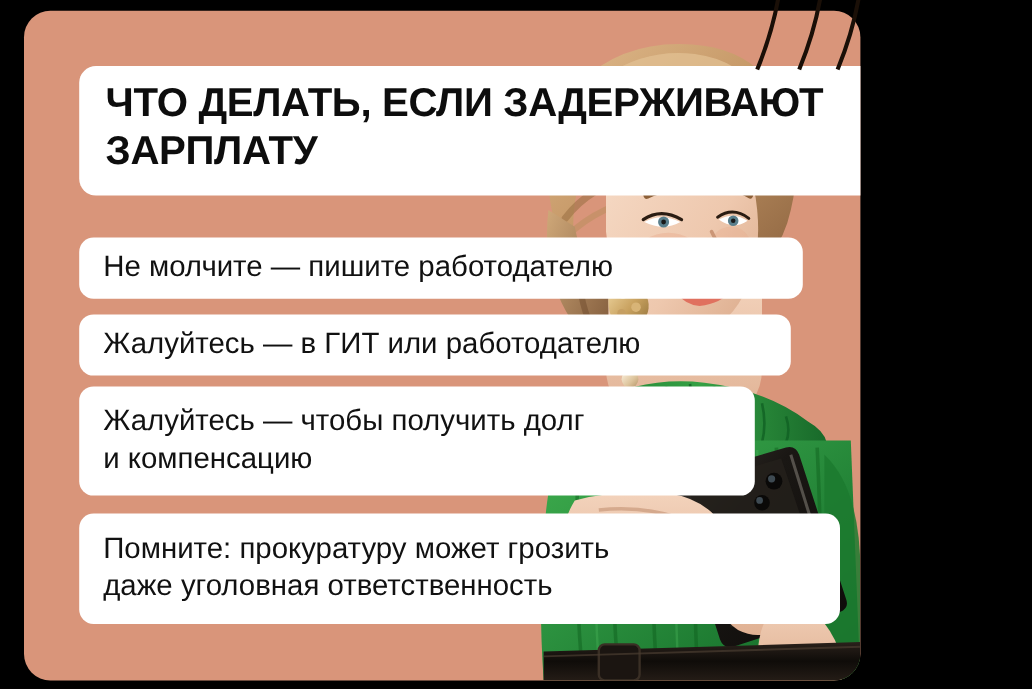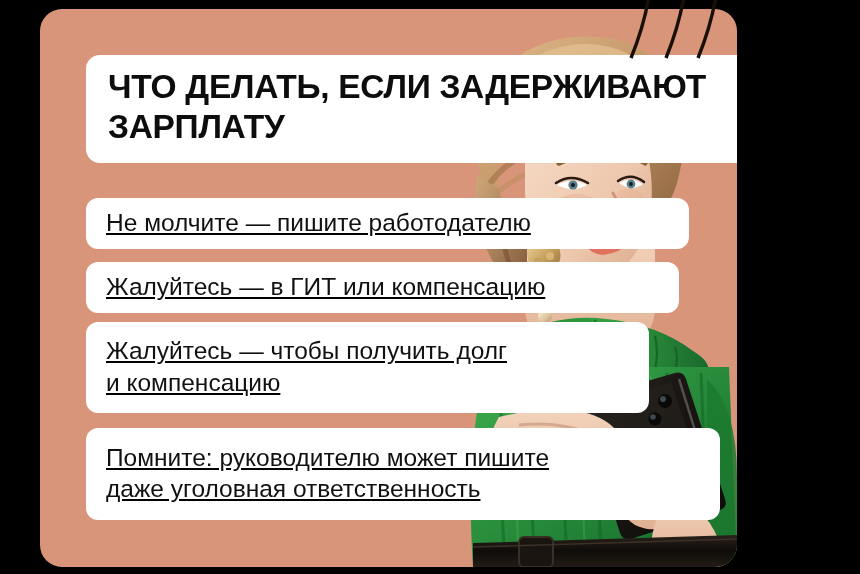--- a/index.html
+++ b/index.html
@@ -22,21 +22,20 @@
   
   #card {
     position: absolute;
     left: 20px;
     top: 9px;
     width: 697px;
     height: 558px;
     background: #d9957a;
     border-radius: 22px;
     overflow: hidden;
-    margin-left: 20px;
   }
 
   
   #slashes {
     position: absolute;
     left: 600px;
     top: -4px;
     width: 140px;
     height: 70px;
     pointer-events: none;
@@ -80,21 +79,20 @@
     font-weight: bold;
     letter-spacing: -0.3px;
     color: #0d0d0d;
     font-family: "Liberation Sans", sans-serif;
     text-transform: uppercase;
     white-space: pre-line;
   }
 
   .bullet-panel {
     padding: 6px 32px 8px 20px;
-    text-decoration: underline;
   }
   .bullet-text {
     font-size: 24.5px;
     line-height: 1.27;
     color: #111111;
     font-family: "Liberation Sans", sans-serif;
     white-space: pre-line;
   }
 
   #bullet-0 { left: 46px; top: 189px; width: 603px; height: 51px; }
@@ -326,30 +324,30 @@
 
     <div class="panel" id="title-panel">
       <div id="title-text">ЧТО ДЕЛАТЬ, ЕСЛИ ЗАДЕРЖИВАЮТ ЗАРПЛАТУ</div>
     </div>
 
     <div class="panel bullet-panel" id="bullet-0">
       <div class="bullet-text">Не молчите — пишите работодателю</div>
     </div>
 
     <div class="panel bullet-panel" id="bullet-1">
-      <div class="bullet-text">Жалуйтесь — в ГИТ или компенсацию</div>
+      <div class="bullet-text">Жалуйтесь — в ГИТ или работодателю</div>
     </div>
 
     <div class="panel bullet-panel" id="bullet-2">
       <div class="bullet-text">Жалуйтесь — чтобы получить долг
 и компенсацию</div>
     </div>
 
     <div class="panel bullet-panel" id="bullet-3">
-      <div class="bullet-text">Помните: руководителю может пишите
+      <div class="bullet-text">Помните: прокуратуру может грозить
 даже уголовная ответственность</div>
     </div>
 
   </div>
 
   <div id="slashes">
     <svg viewBox="0 0 140 70" xmlns="http://www.w3.org/2000/svg" aria-hidden="true">
       <g stroke="#1a0f07" stroke-width="3.4" fill="none" stroke-linecap="butt">
         <path d="M49 0 Q44 30 31 62"></path>
         <path d="M84 0 Q79 30 66 62"></path>

